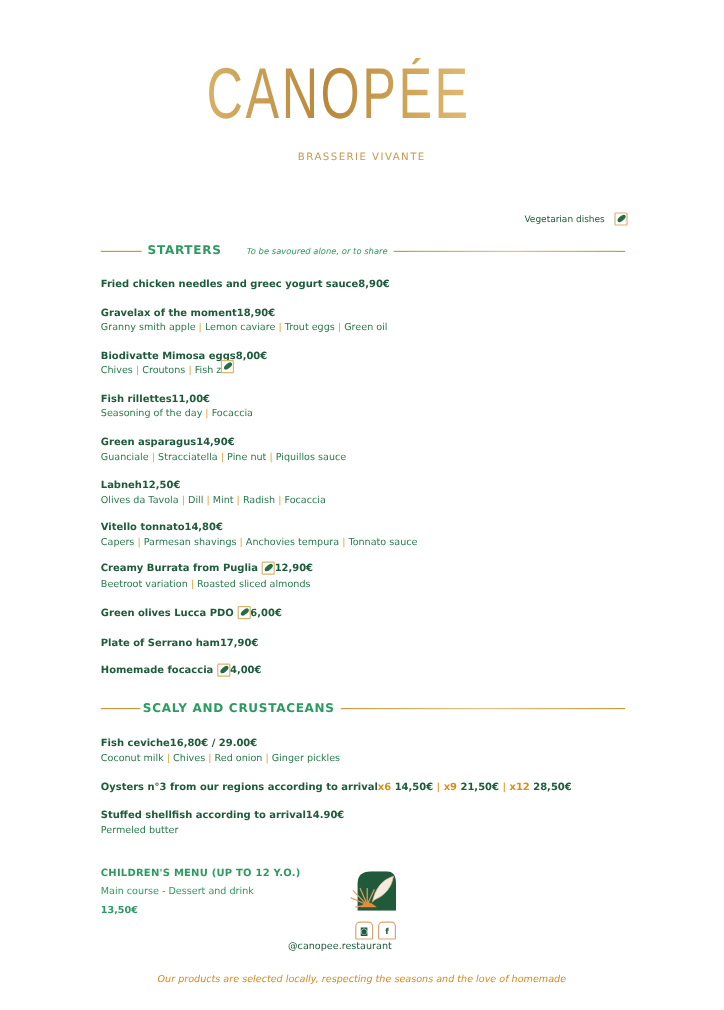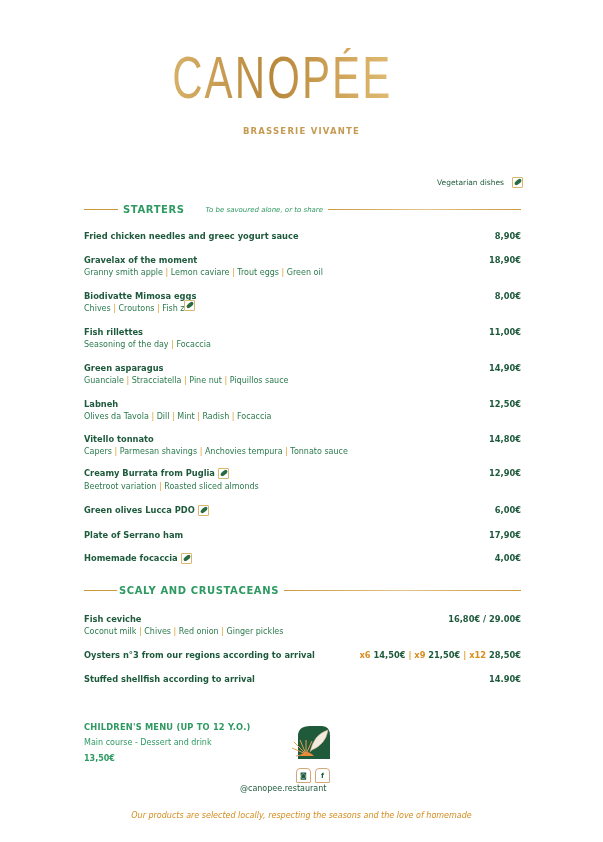--- a/index.html
+++ b/index.html
@@ -3,31 +3,31 @@
 <meta charset="utf-8">
 <style>
   html, body { margin:0; padding:0; background:#ffffff; }
   body { width:603px; height:842px; position:relative; overflow:hidden;
          font-family:"DejaVu Sans", "Liberation Sans", sans-serif; color:#1e5a3c; }
   .abs { position:absolute; }
   .logo { left:0; width:564px; top:48px; text-align:center; }
   .logo-word { font-family:"Liberation Sans", sans-serif; font-weight:300; font-size:60px; letter-spacing:3px;
     color:#c9a054; line-height:1; transform:scaleX(0.7); display:inline-block;
     background:linear-gradient(90deg,#d7b068 0%,#b8873a 45%,#e0bb72 100%); -webkit-background-clip:text; background-clip:text; -webkit-text-fill-color:transparent; }
-  .tagline { left:0; width:603px; top:126px; text-align:center; font-size:8.5px; letter-spacing:1.2px; color:#c59a52;font-weight:bold; }
+  .tagline { left:0; width:603px; top:126px; text-align:center; font-size:8.5px; letter-spacing:1.2px; color:#c59a52; }
   .veg-legend { right:80px; top:177px; font-size:7.5px; color:#1e5a3c; display:flex; align-items:center; gap:8px; }
   .leaf { display:inline-block; width:9px; height:9px; border:1px solid #d8b66e; border-radius:1px; background:#fff; position:relative; vertical-align:middle; }
   .leaf::after { content:""; position:absolute; left:1px; top:2px; width:8px; height:4px; background:#2a6b44; border-radius:50% 50% 50% 50%; transform:rotate(-40deg); }
   .section-head { left:84px; width:437px; display:flex; align-items:center; }
   .section-head .line-left { height:1px; background:#c9993f; }
   .section-head .line-right { flex:1; height:1px; background:linear-gradient(90deg,#c9993f,#e2c48a 50%,#c9993f); }
   .section-title { font-size:10px; font-weight:bold; color:#2e9a62; letter-spacing:0.6px; margin:0 5px; white-space:nowrap; }
   .section-sub { font-size:7px; font-style:italic; color:#2e9a62; margin-right:5px; white-space:nowrap;margin-left:16px; }
   .item { left:84px; width:437px; }
-  .item-row { display:flex; justify-content:space-between; align-items:baseline;gap:28px; }
+  .item-row { display:flex; justify-content:flex-start; align-items:baseline; }
   .item-name { font-size:8.3px; font-weight:bold; color:#1e5a3c; }
   .item-price { font-size:8.3px; font-weight:bold; color:#1e5a3c; text-align:right; }
   .item-desc { font-size:8px; color:#2a7a4c; margin-top:3px; }
   .sep { color:#e0a030; }
   .gold { color:#d88d1e; }
   .kids { left:84px; top:722px; }
   .kids-title { font-size:8.3px; font-weight:bold; color:#2e9a62; letter-spacing:0.2px; }
   .kids-desc { font-size:8px; color:#2e9a62; margin-top:6px; }
   .kids-price { font-size:8px; font-weight:bold; color:#2e9a62; margin-top:7px; }
   .emblem { left:292px; top:726px; width:38px; height:33px; }
@@ -199,20 +199,23 @@
       <span class="gold">x12</span> <span>28,50€</span>
     </span>
   </div>
 </div>
 
 <div class="abs item" style="top:674px;">
   <div class="item-row">
       <span class="item-name">Stuffed shellfish according to arrival</span>
       <span class="item-price">14.90€</span>
     </div>
+  <div class="item-desc">
+    <span>Permeled butter</span>
+  </div>
 </div>
 
 <div class="abs kids">
   <div class="kids-title">CHILDREN'S MENU (UP TO 12 Y.O.)</div>
   <div class="kids-desc">Main course - Dessert and drink</div>
   <div class="kids-price">13,50€</div>
 </div>
 
 <div class="abs emblem">
   <svg width="38" height="33" viewBox="0 0 38 33">

